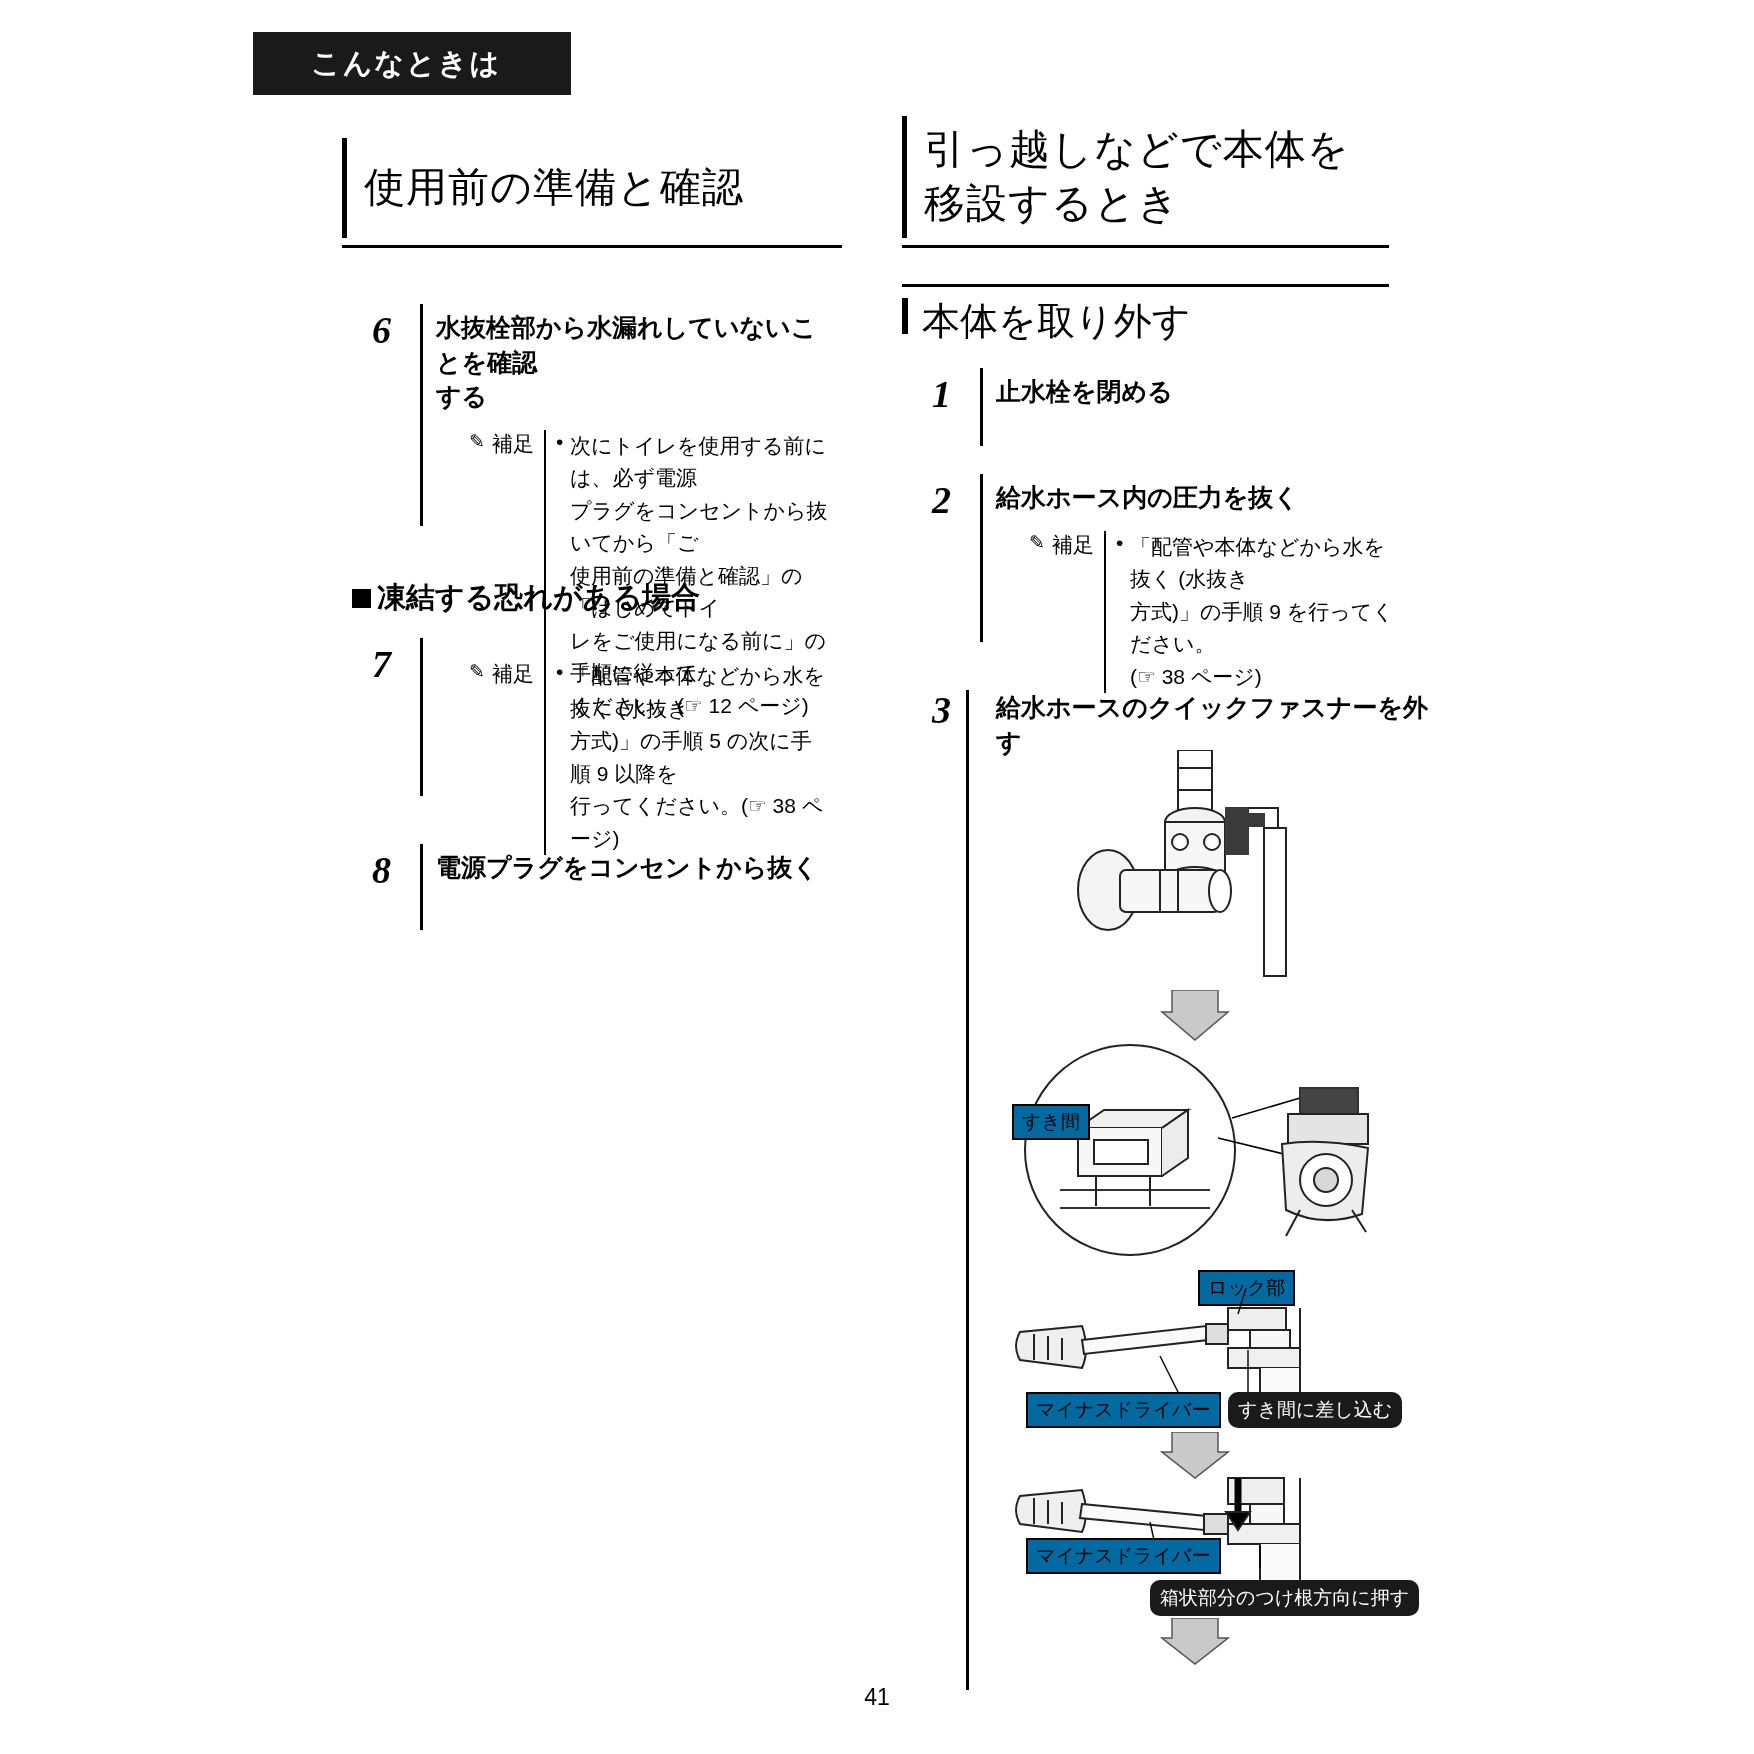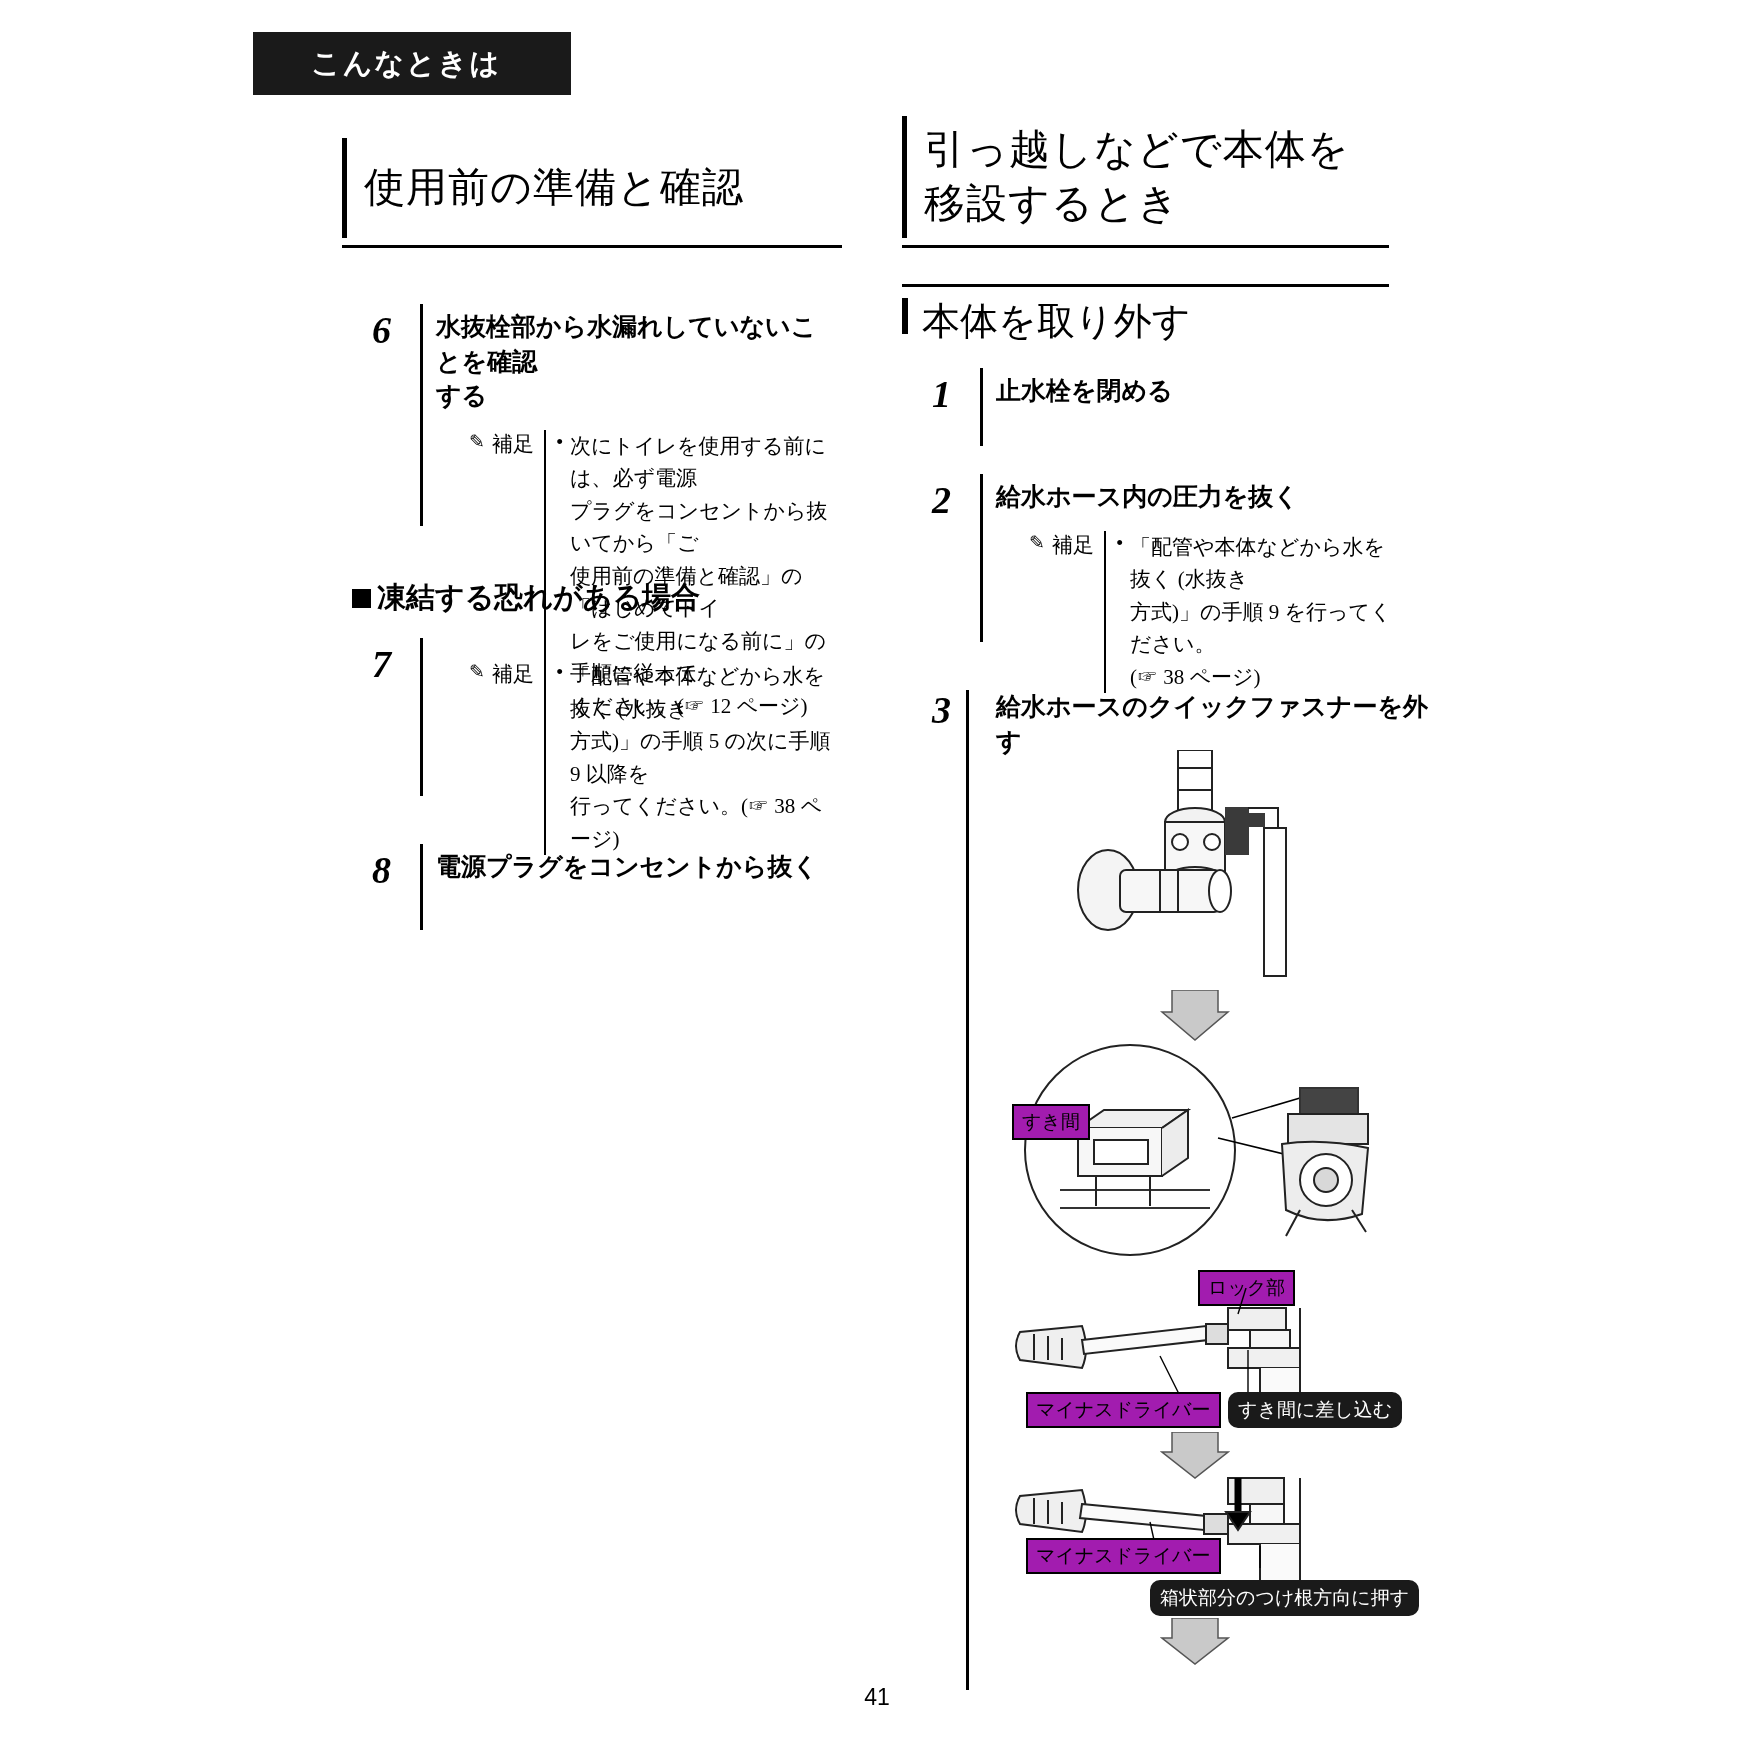--- a/index.html
+++ b/index.html
@@ -62,41 +62,41 @@
   }
   .sq-head .sq{width:19px;height:19px;background:#000;margin-right:6px;display:inline-block;}
 
   
   .step{position:absolute;}
   .step .num{
     position:absolute;left:0;top:0;
     font-size:38px;font-style:italic;font-family:"Liberation Serif",serif;font-weight:bold;
   }
   .step .rule{position:absolute;left:48px;top:-4px;width:3px;background:#000;}
-  .step .body{position:absolute;left:64px;top:2px;font-family:Liberation Serif, serif;}
+  .step .body{position:absolute;left:64px;top:2px;}
   .step .title{
     font-size:25px;font-weight:bold;line-height:1.38;white-space:pre-line;
   }
 
   
   .note{position:relative;margin-top:16px;display:flex;}
   .note .label{
     width:108px;flex:0 0 108px;
     font-size:21px;display:flex;align-items:flex-start;justify-content:flex-end;
     padding-right:10px;box-sizing:border-box;
   }
   .note .pencil{margin-right:7px;font-size:19px;}
   .note .vline{width:2px;background:#000;flex:0 0 2px;margin-right:10px;}
   .note .content{font-size:21px;line-height:1.55;white-space:pre-line;}
   .note .content{padding-left:14px;}
 
   
   .fig{position:absolute;}
   .callout{
-    position:absolute;border:2px solid #000;background:#a21caf;
+    position:absolute;border:2px solid #000;background:#0369a1;
     font-size:19px;padding:3px 8px;white-space:nowrap;
   }
   .callout.dark{background:#1a1a1a;color:#fff;border-color:#1a1a1a;border-radius:10px;}
 
   
   .pageno{
     position:absolute;left:0;top:1684px;width:1754px;text-align:center;
     font-size:23px;
   }
 

